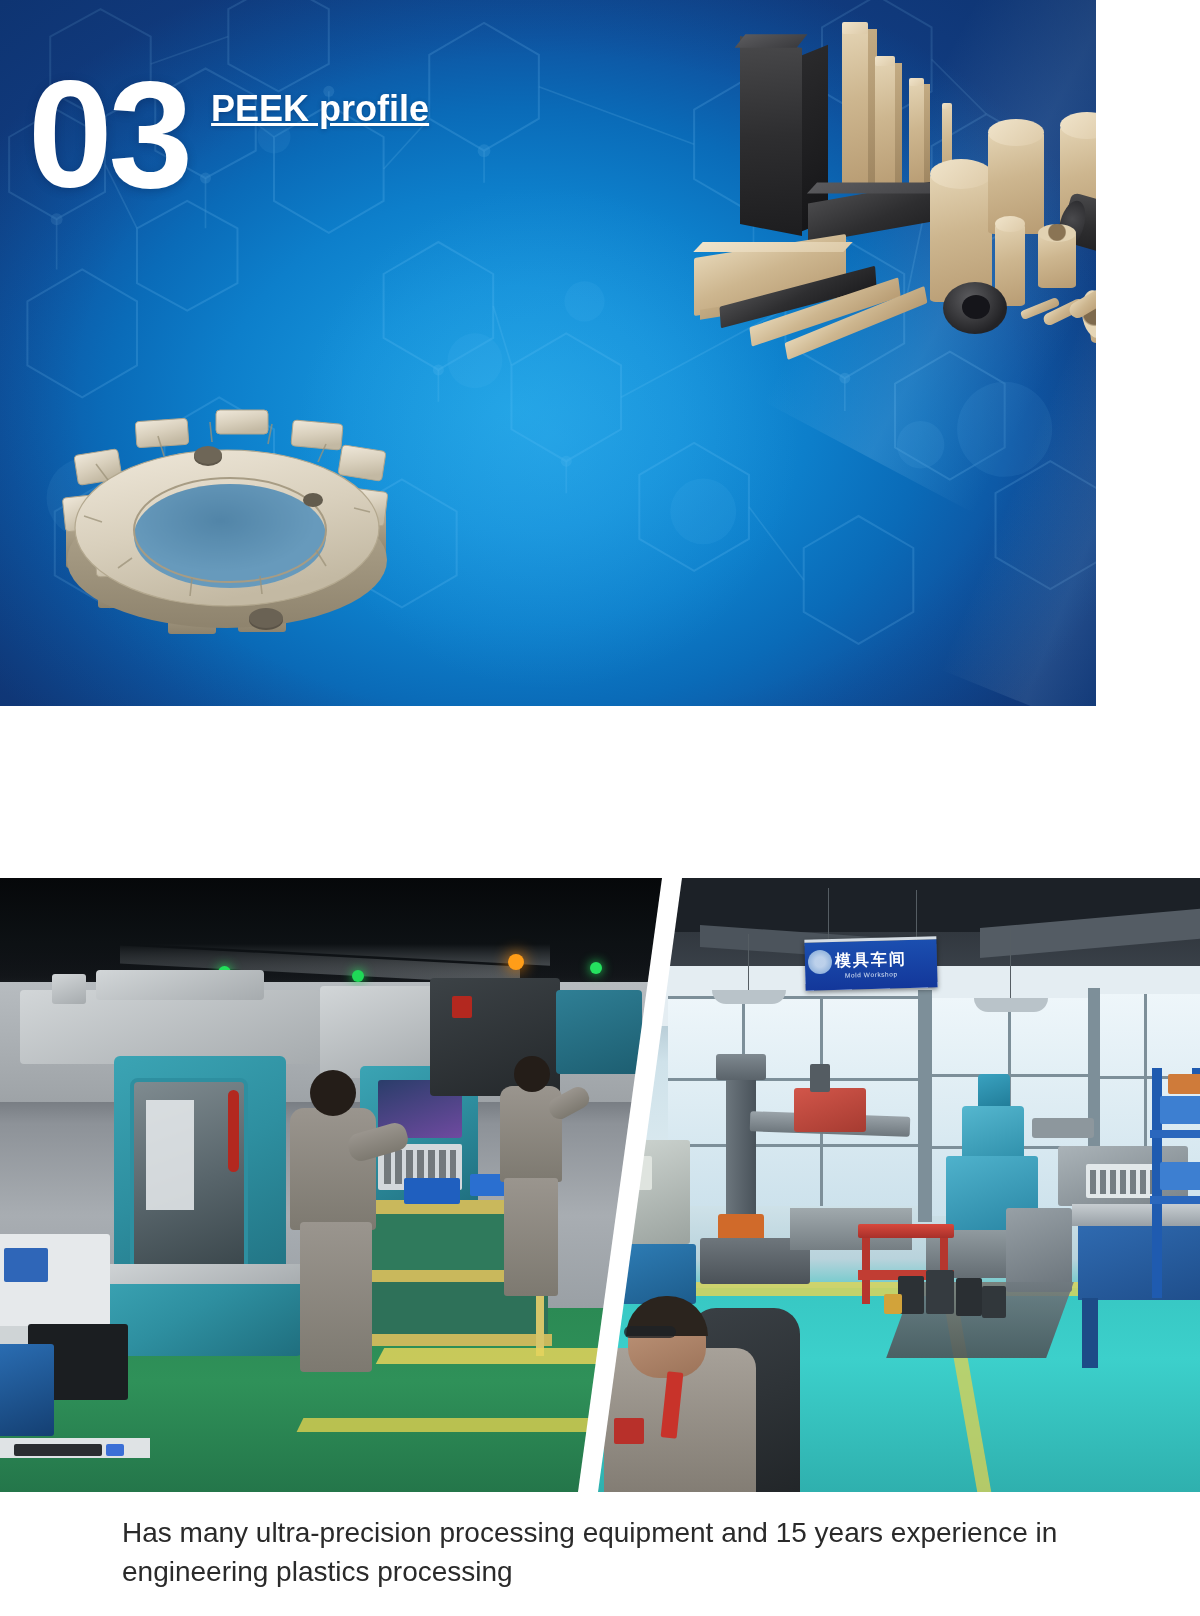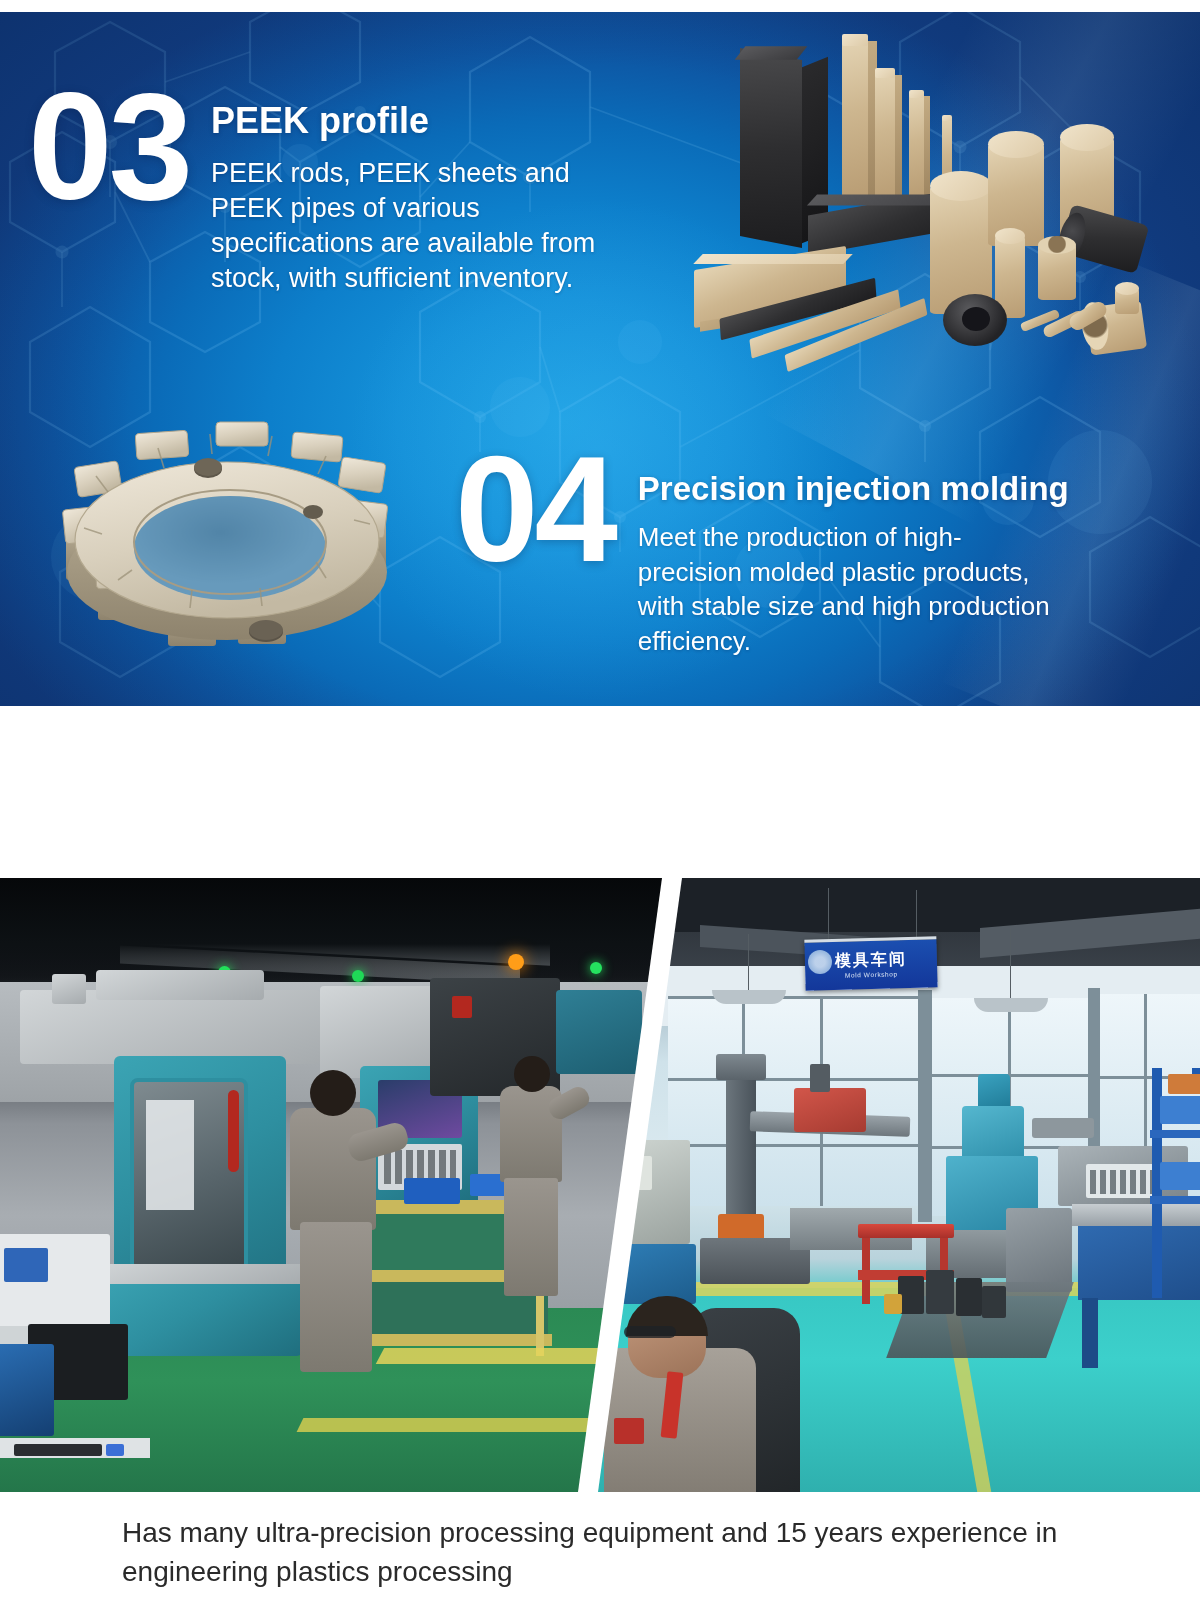--- a/index.html
+++ b/index.html
@@ -1,37 +1,37 @@
 <!DOCTYPE html>
 <html><head>
 <meta charset="utf-8">
 <style>
   html,body{margin:0;padding:0;background:#fff;}
   body{width:1200px;height:1616px;position:relative;overflow:hidden;
        font-family:"Liberation Sans","DejaVu Sans",sans-serif;}
 
   
-  .panel{position:absolute;left:0;top:12px;width:1200px;height:706px;overflow:hidden;
+  .panel{position:absolute;left:0;top:0;width:1096px;height:706px;overflow:hidden;
          background:
            radial-gradient(ellipse 640px 470px at 47% 58%, #1b9fe0 0%, #1490d8 26%, #0d7fcb 46%, #0a6bb8 64%, #0e55a2 80%, #123f86 100%),
            linear-gradient(135deg,#16367f 0%,#15489b 32%,#0f6dba 60%,#0d5aa6 82%,#123b80 100%);
   }
   .panel .glow{position:absolute;inset:0;
     background:radial-gradient(circle 360px at 50% 62%,rgba(60,180,245,.35),rgba(60,180,245,0) 70%);}
   .hexlayer{position:absolute;inset:0;opacity:.30;}
   .vignette{position:absolute;inset:0;
     background:radial-gradient(ellipse 900px 640px at 50% 55%,rgba(0,0,0,0) 52%,rgba(6,28,70,.45) 100%);}
   .beam{position:absolute;opacity:.16;background:linear-gradient(90deg,rgba(255,255,255,0),rgba(190,230,255,.9),rgba(255,255,255,0));}
 
   
   .block{position:absolute;display:flex;align-items:flex-start;}
   .bignum{color:#fff;font-weight:700;letter-spacing:-4px;line-height:.82;
           text-shadow:0 2px 10px rgba(0,20,60,.28);}
   .txtcol{color:#fff;}
-  .blk-title{font-weight:700;color:#fff;text-shadow:0 1px 4px rgba(0,25,70,.35);}
+  .blk-title{font-weight:700;color:#fff;text-shadow:0 1px 4px rgba(0,25,70,.35);text-decoration:underline;}
   .blk-body{color:#fff;font-weight:400;text-shadow:0 1px 3px rgba(0,25,70,.3);}
 
   #block03{left:28px;top:72px;}
   #block03 .bignum{font-size:152px;margin-right:22px;}
   #block03 .blk-title{font-size:36px;margin:16px 0 14px 0;}
   #block03 .blk-body{font-size:27px;line-height:1.30;max-width:432px;}
 
   #block04{left:455px;top:436px;}
   #block04 .bignum{font-size:150px;margin-right:24px;}
   #block04 .blk-title{font-size:33px;margin:22px 0 12px 0;white-space:nowrap;}
@@ -228,21 +228,20 @@
     <div class="pc beige" style="left:352px;top:292px;width:44px;height:12px;border-radius:6px;transform:rotate(-26deg);"></div>
     <div class="pc beige" style="left:378px;top:282px;width:40px;height:16px;border-radius:8px;transform:rotate(-30deg);"></div>
     <div class="pc beige" style="left:425px;top:262px;width:24px;height:26px;border-radius:4px;"></div>
     <div class="pc beigeTop" style="left:425px;top:256px;width:24px;height:13px;border-radius:50%;"></div>
   </div>
 
   <div class="block" id="block03">
     <div class="bignum">03</div>
     <div class="txtcol">
       <div class="blk-title">PEEK profile</div>
-      <div class="blk-body">PEEK rods, PEEK sheets and PEEK pipes of various specifications are available from stock, with sufficient inventory.</div>
     </div>
   </div>
 
   <div class="gearwrap">
     <svg viewBox="0 0 380 265" width="380" height="265">
       <defs>
         <linearGradient id="gTop" x1="0" y1="0" x2="0.4" y2="1">
           <stop offset="0%" stop-color="#efe8da"></stop>
             <stop offset="55%" stop-color="#d9d0bd"></stop>
           <stop offset="100%" stop-color="#c3b9a3"></stop>
@@ -305,27 +304,20 @@
       </g>
 
       <ellipse cx="168" cy="57" rx="14" ry="9" fill="#5e574a"></ellipse>
       <ellipse cx="168" cy="55" rx="14" ry="9" fill="#6e6657"></ellipse>
       <ellipse cx="273" cy="100" rx="10" ry="7" fill="#635c4e"></ellipse>
       <ellipse cx="226" cy="220" rx="17" ry="10" fill="#5a5347"></ellipse>
       <ellipse cx="226" cy="218" rx="17" ry="10" fill="#6a6254"></ellipse>
     </svg>
   </div>
 
-  <div class="block" id="block04">
-    <div class="bignum">04</div>
-    <div class="txtcol">
-      <div class="blk-title">Precision injection molding</div>
-      <div class="blk-body">Meet the production of high-precision molded plastic products, with stable size and high production efficiency.</div>
-    </div>
-  </div>
 </div>
 
 <div class="strip">
   <div class="ahead aheadL"></div>
   <div class="arrowline arrowL"></div>
   <div class="arrowline arrowR"></div>
   <div class="ahead aheadR"></div>
 </div>
 
 <div class="photos">

